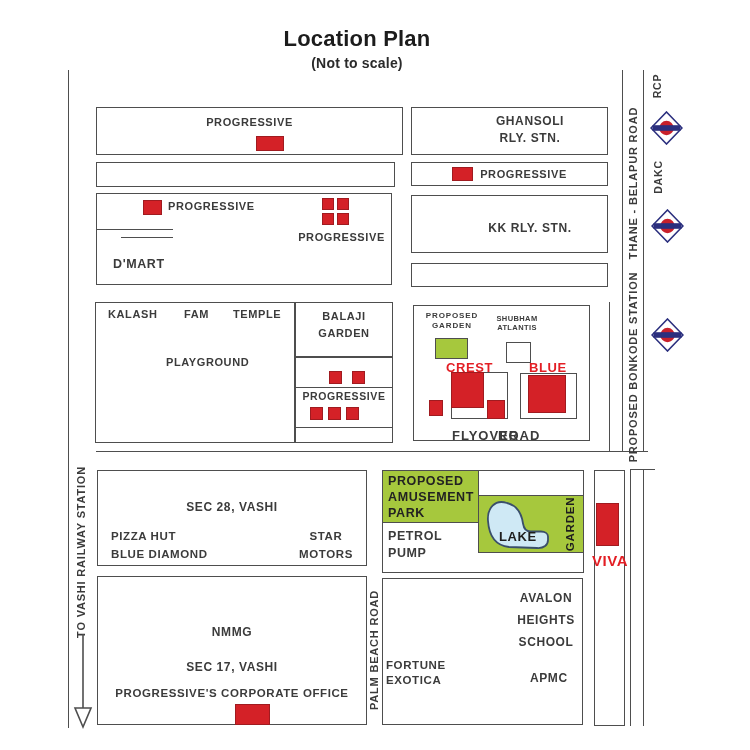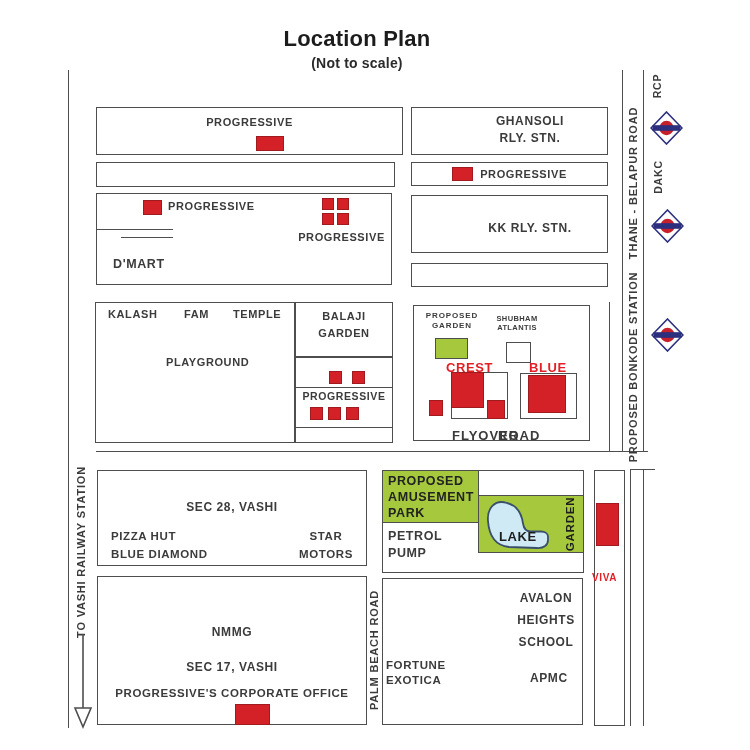--- a/index.html
+++ b/index.html
@@ -148,21 +148,21 @@
   </div>
   <div class="bx green" style="left:478px;top:495px;width:106px;height:58px;"></div>
   <svg style="position:absolute;left:478px;top:495px;" width="106" height="58" viewBox="0 0 106 58">
     <path d="M29,8 C17,4 9,13 10,26 C11,40 17,50.5 31,52 L59,53 C66,53.5 70,50 70,45 L70,41.5 C70,38.5 67,36.5 63,36.5 L52.5,36.5 C48,36.5 45.8,33.5 45,28.5 C43.5,18 39.5,10.5 29,8 Z" fill="#cfe9f5" stroke="#3a4f6b" stroke-width="1.8"></path>
   </svg>
   <div class="lb" style="left:499px;top:529px;font-size:13px;color:#1e1e1e;">LAKE</div>
   <div class="vt" style="left:570px;top:524px;font-size:11.5px;color:#1e1e1e;">GARDEN</div>
 
   <div class="bx" style="left:594px;top:470px;width:31px;height:256px;"></div>
   <div class="rd" style="left:596px;top:503px;width:23px;height:43px;"></div>
-  <div class="lb redtx" style="left:592px;top:572px;font-size:10px;">VIVA</div>
+  <div class="lb redtx" style="left:592px;top:552px;font-size:15px;">VIVA</div>
 
   <div class="bx" style="left:382px;top:578px;width:201px;height:147px;"></div>
   <div class="lb ctr" style="left:502px;top:587px;width:88px;line-height:22px;font-size:12px;">
     <div>AVALON</div>
     <div>HEIGHTS</div>
     <div>SCHOOL</div>
   </div>
   <div class="lb" style="left:386px;top:658px;line-height:15px;font-size:11.5px;">
     <div>FORTUNE</div>
     <div>EXOTICA</div>

